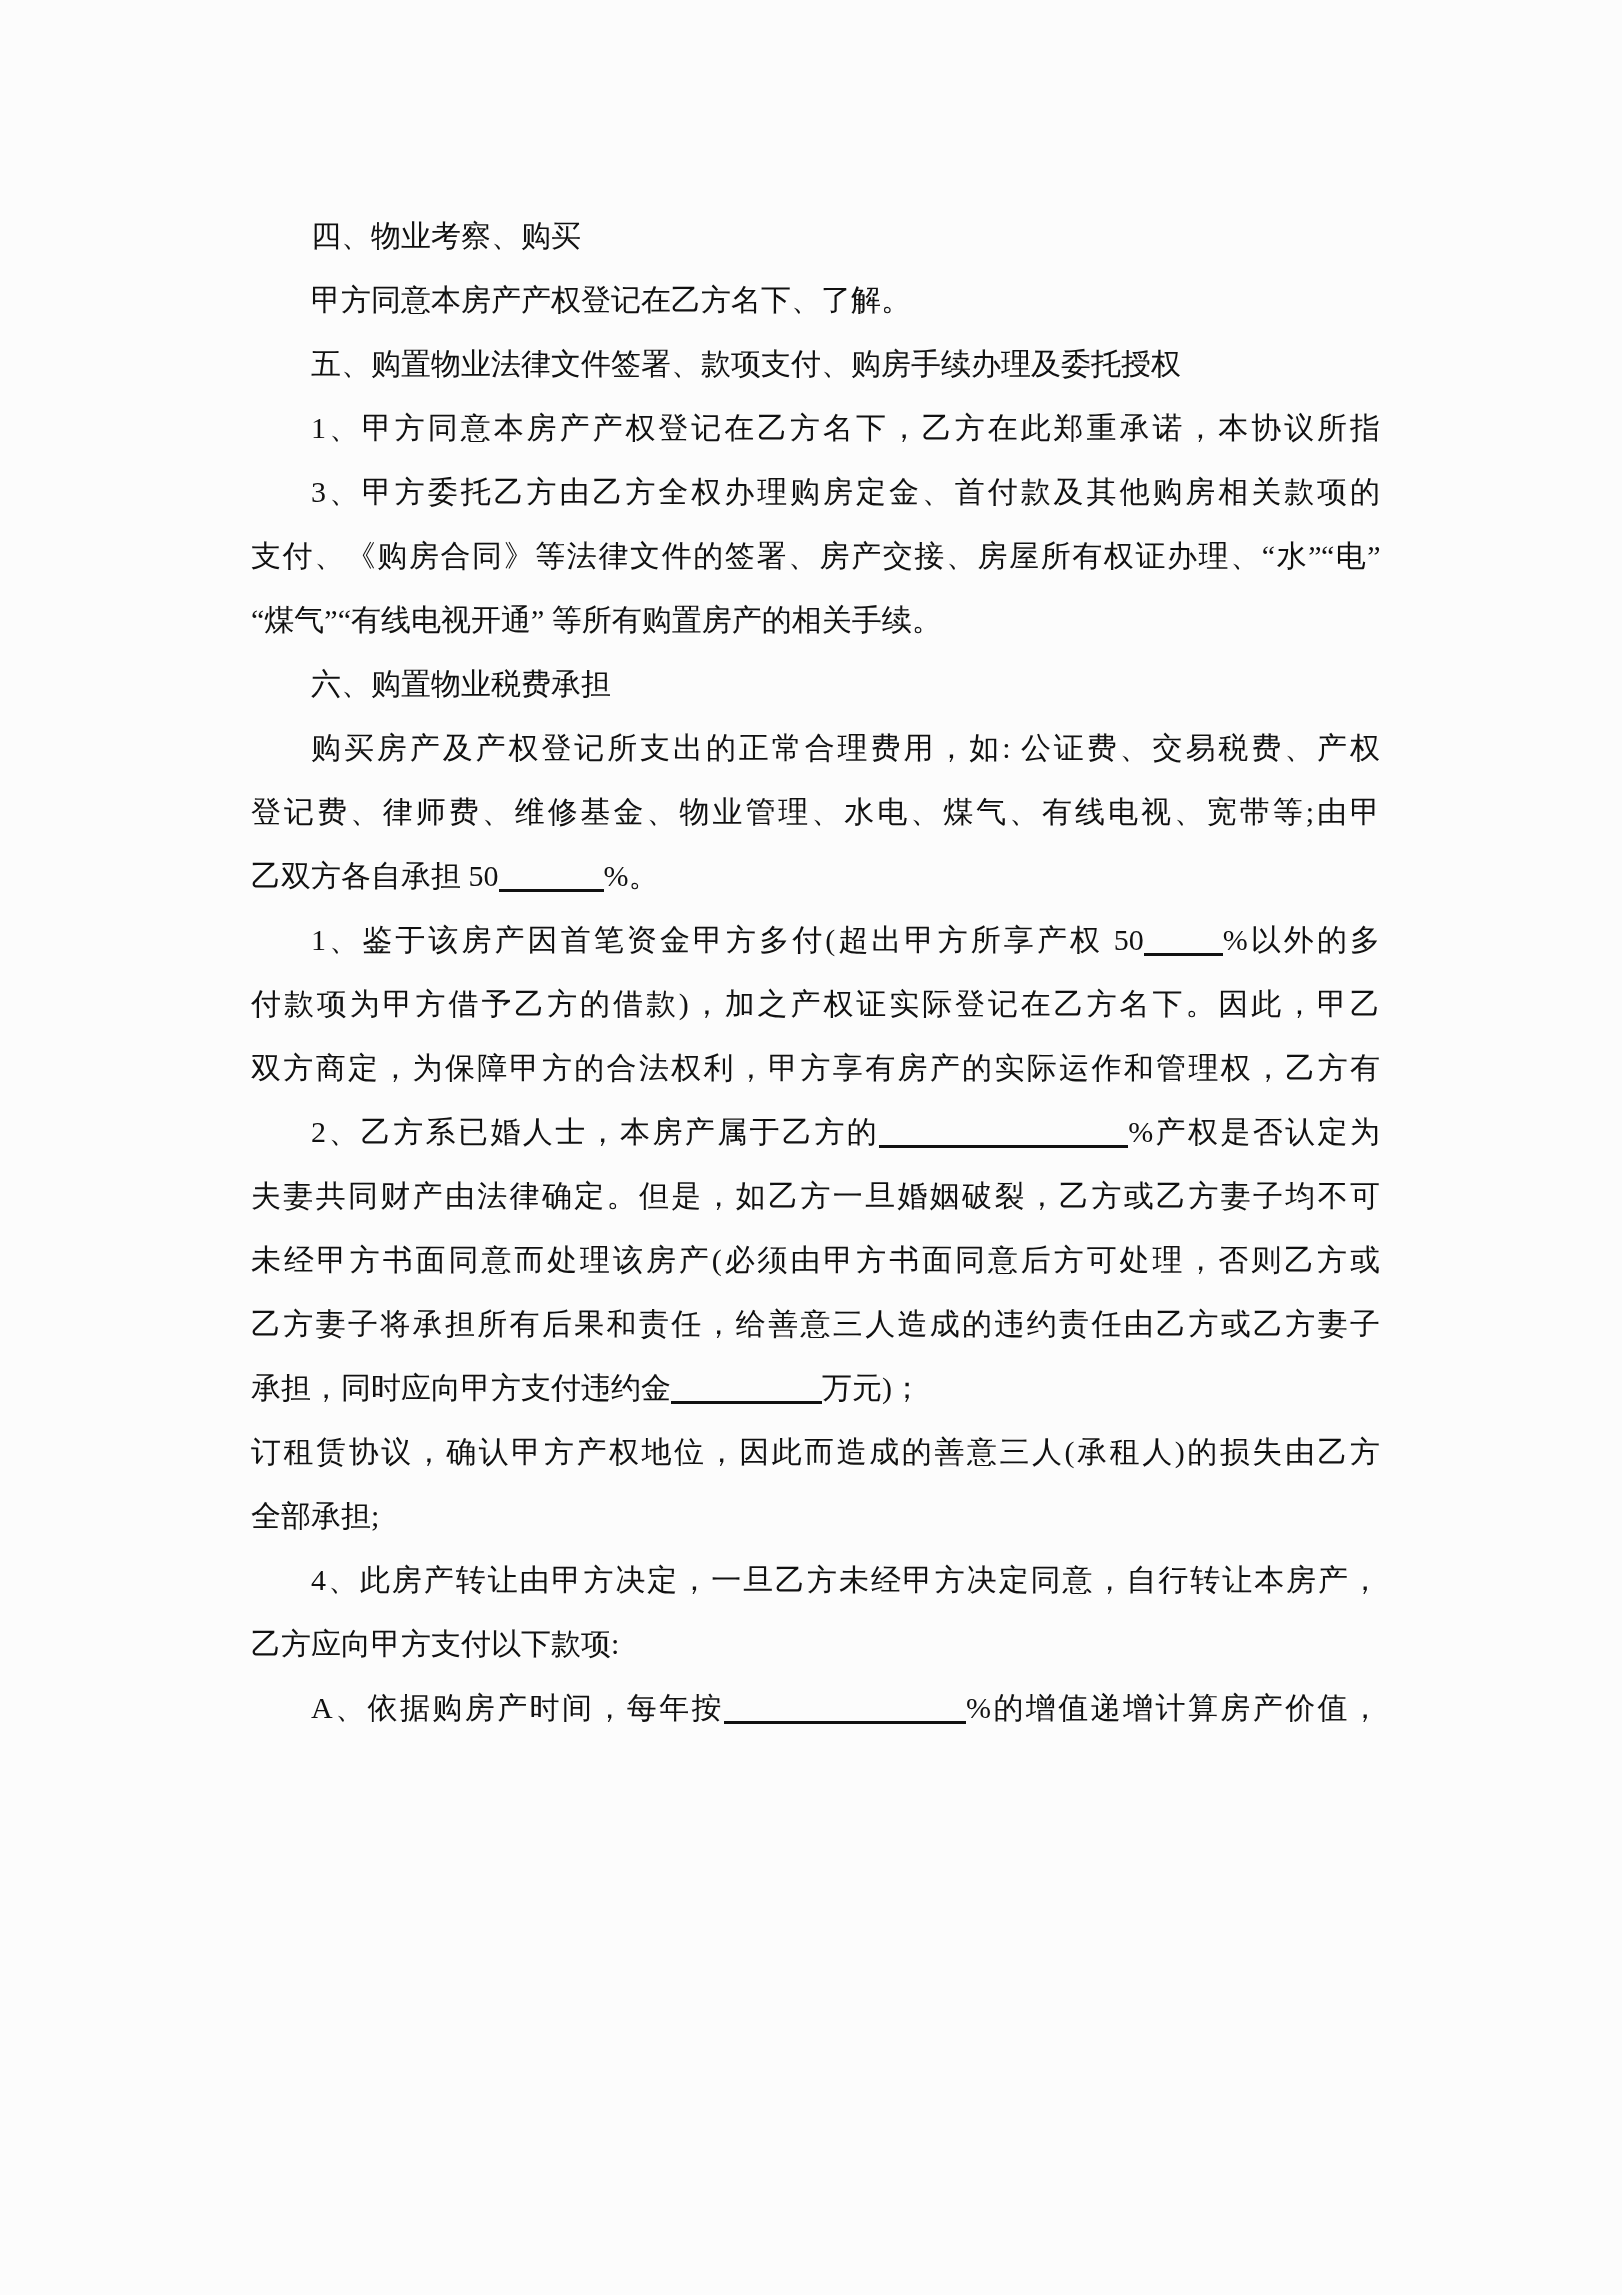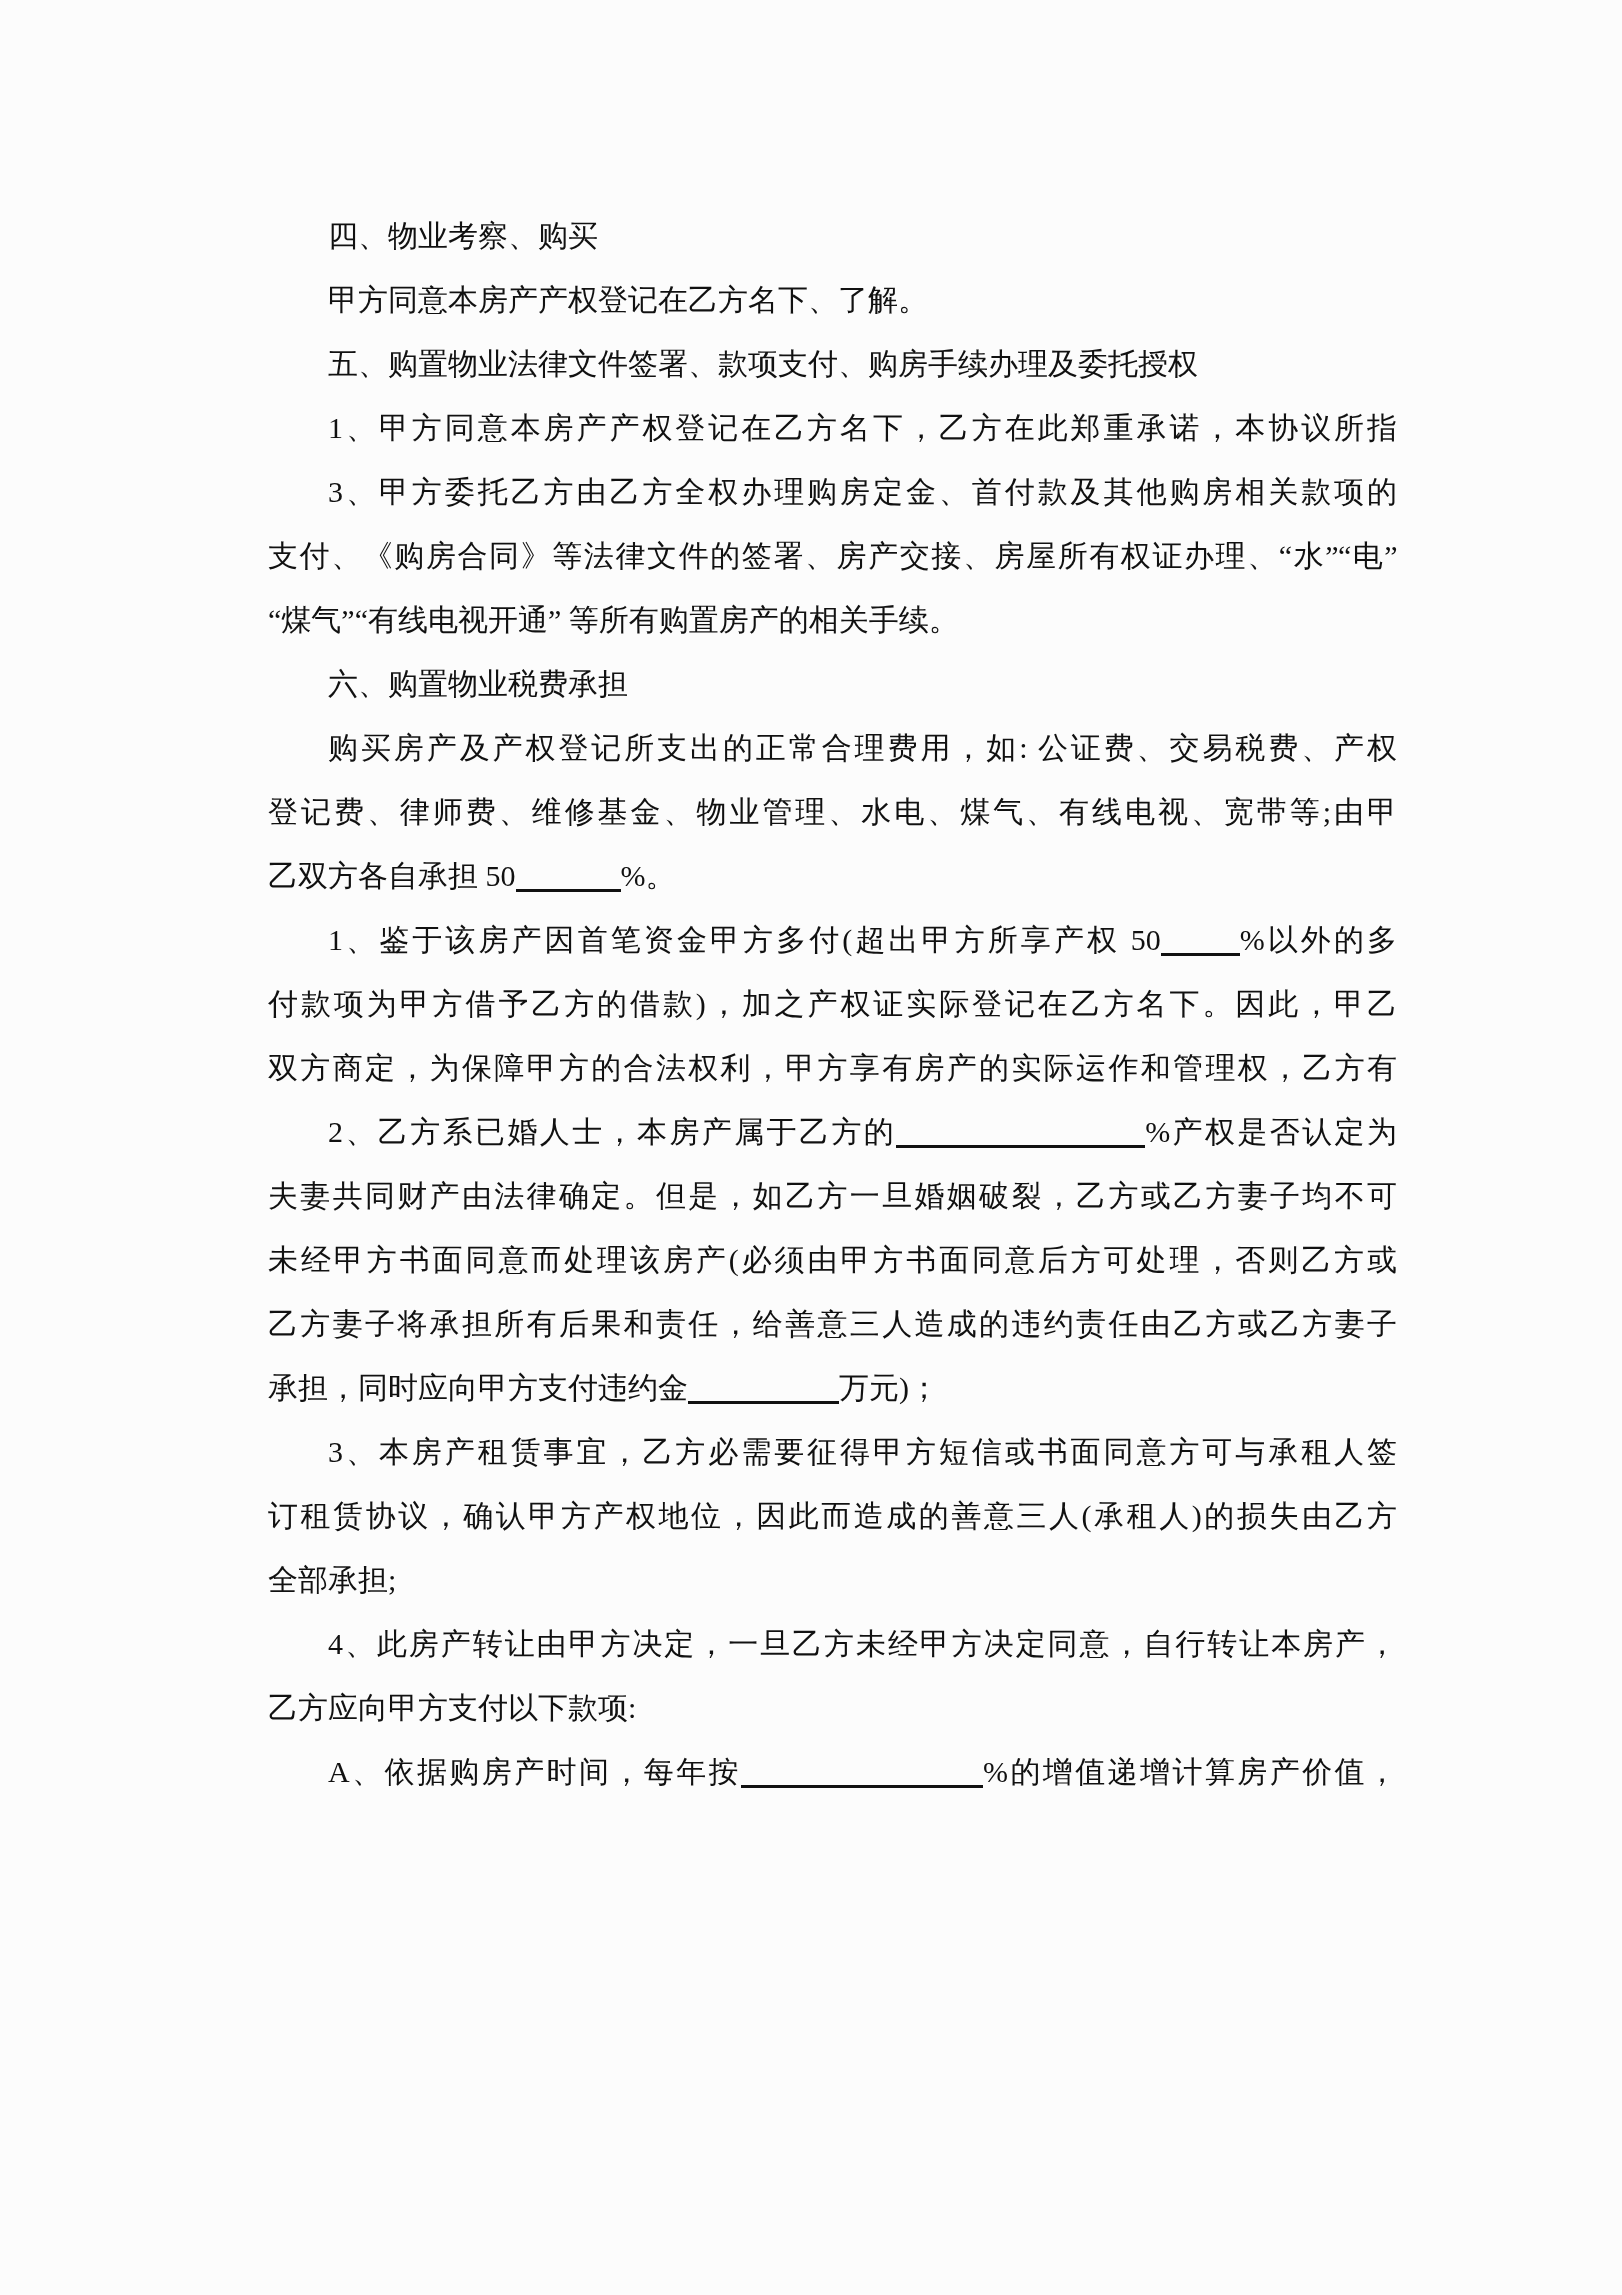--- a/index.html
+++ b/index.html
@@ -12,21 +12,20 @@
     width:1623px;
     height:2295px;
     background:#fcfcfc;
     overflow:hidden;
   }
   .doc-content{
     position:absolute;
     left:251px;
     top:204px;
     width:1129px;
-    margin-left:17px;
   }
   .line{
     height:64px;
     line-height:64px;
     font-size:30px;
     color:#111;
     white-space:nowrap;
     text-align:left;
   }
   .line.justify{
@@ -68,21 +67,20 @@
       <div class="line justify">登记费、律师费、维修基金、物业管理、水电、煤气、有线电视、宽带等;由甲</div>
       <div class="line">乙双方各自承担 50<span class="blank" style="width: 105px;"></span>%。</div>
       <div class="line indent justify">1、鉴于该房产因首笔资金甲方多付(超出甲方所享产权 50<span class="blank" style="width: 79px;"></span>%以外的多</div>
       <div class="line justify">付款项为甲方借予乙方的借款)，加之产权证实际登记在乙方名下。因此，甲乙</div>
       <div class="line justify">双方商定，为保障甲方的合法权利，甲方享有房产的实际运作和管理权，乙方有</div>
       <div class="line indent justify">2、乙方系已婚人士，本房产属于乙方的<span class="blank" style="width: 249px;"></span>%产权是否认定为</div>
       <div class="line justify">夫妻共同财产由法律确定。但是，如乙方一旦婚姻破裂，乙方或乙方妻子均不可</div>
       <div class="line justify">未经甲方书面同意而处理该房产(必须由甲方书面同意后方可处理，否则乙方或</div>
       <div class="line justify">乙方妻子将承担所有后果和责任，给善意三人造成的违约责任由乙方或乙方妻子</div>
       <div class="line">承担，同时应向甲方支付违约金<span class="blank" style="width: 151px;"></span>万元)；</div>
-      <div class="line indent justify">3、本房产租赁事宜，乙方必需要征得甲方短信或书面同意方可与承租人签</div>
       <div class="line justify">订租赁协议，确认甲方产权地位，因此而造成的善意三人(承租人)的损失由乙方</div>
       <div class="line">全部承担;</div>
       <div class="line indent justify">4、此房产转让由甲方决定，一旦乙方未经甲方决定同意，自行转让本房产，</div>
       <div class="line">乙方应向甲方支付以下款项:</div>
       <div class="line indent justify">A、依据购房产时间，每年按<span class="blank" style="width: 242px;"></span>%的增值递增计算房产价值，</div>
     </div>
 </div>
 
 
 </body></html>

